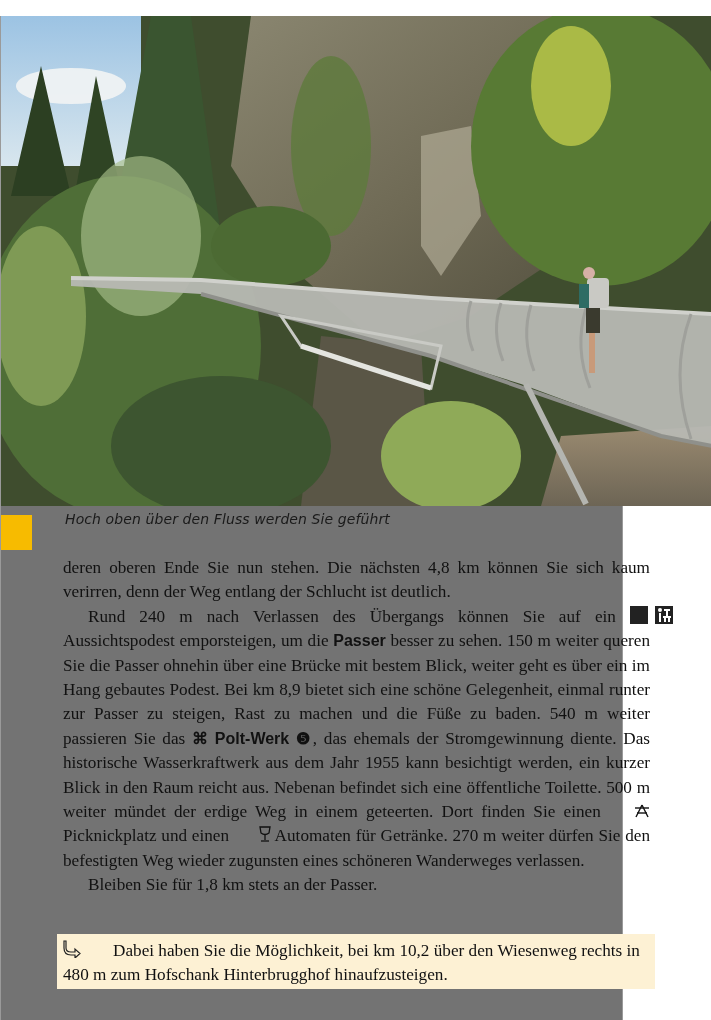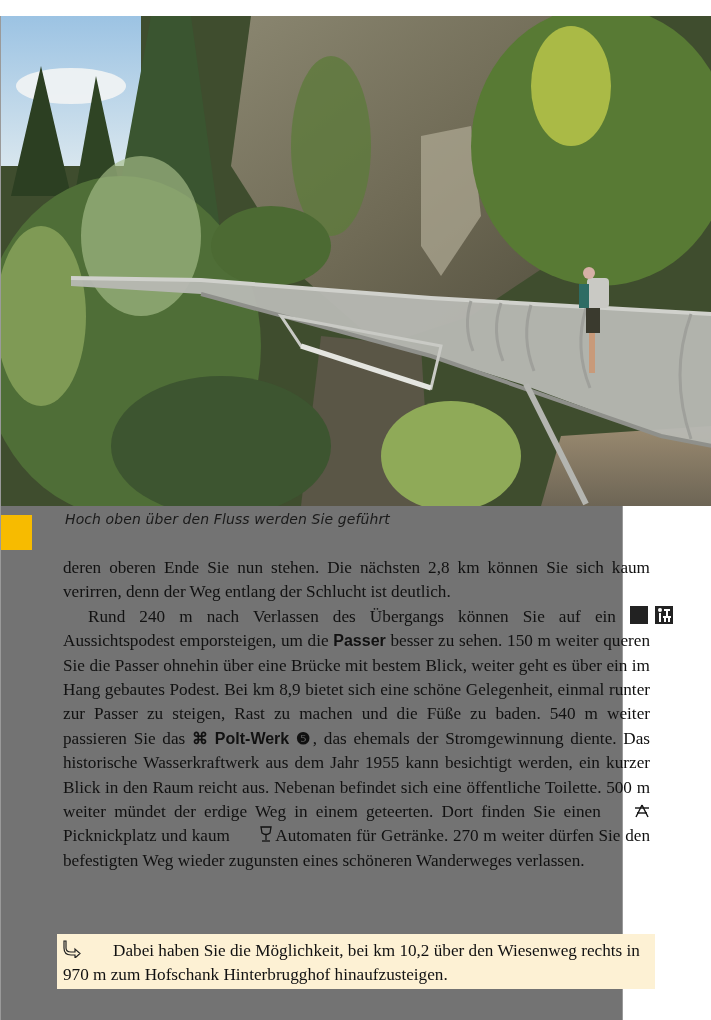--- a/index.html
+++ b/index.html
@@ -85,41 +85,42 @@
       <rect x="585" y="292" width="14" height="25" fill="#3a3a2e"></rect>
       <rect x="588" y="317" width="6" height="40" fill="#c89a7a"></rect>
     </svg>
   </div>
 
   <div class="accent-marker" style="background:#f7bb00;"></div>
 
   <div class="caption">Hoch oben über den Fluss werden Sie geführt</div>
 
   <div class="body-text">
-    <p>deren oberen Ende Sie nun stehen. Die nächsten 2,8 km können Sie sich kaum verirren, denn der Weg entlang der Schlucht ist deutlich.</p>
+    <p>deren oberen Ende Sie nun stehen. Die nächsten 4,8 km können Sie sich kaum verirren, denn der Weg entlang der Schlucht ist deutlich.</p>
     <p class="indent"><span>Rund 240 m nach Verlassen des Übergangs können Sie auf ein </span><span class="info-icon"><svg width="18" height="18" viewBox="0 0 18 18">
             <rect width="18" height="18" fill="#222"></rect>
             <circle cx="5" cy="4" r="2" fill="#fff"></circle>
             <rect x="4" y="7" width="2" height="9" fill="#fff"></rect>
             <rect x="9" y="3" width="6" height="2" fill="#fff"></rect>
             <rect x="11" y="5" width="2" height="5" fill="#fff"></rect>
             <rect x="8" y="10" width="8" height="2" fill="#fff"></rect>
             <rect x="9" y="12" width="2" height="4" fill="#fff"></rect>
             <rect x="13" y="12" width="2" height="4" fill="#fff"></rect>
           </svg></span><span> Aussichtspodest emporsteigen, um die </span><span class="bold">Passer</span><span> besser zu sehen. 150 m weiter queren Sie die Passer ohnehin über eine Brücke mit bestem Blick, weiter geht es über ein im Hang gebautes Podest. Bei km 8,9 bietet sich eine schöne Gelegenheit, einmal runter zur Passer zu steigen, Rast zu machen und die Füße zu baden. 540 m weiter passieren Sie das </span><span class="bold">⌘ Polt-Werk ❺</span><span>, das ehemals der Stromgewinnung diente. Das historische Wasserkraftwerk aus dem Jahr 1955 kann besichtigt werden, ein kurzer Blick in den Raum reicht aus. Nebenan befindet sich eine öffentliche Toilette. 500 m weiter mündet der erdige Weg in einem geteerten. Dort finden Sie einen </span><span class="icon-glyph"><svg width="16" height="14" viewBox="0 0 16 14" style="vertical-align:-1px">
             <line x1="1" y1="4" x2="15" y2="4" stroke="#111" stroke-width="1.4"></line>
             <line x1="8" y1="1" x2="2" y2="13" stroke="#111" stroke-width="1.4"></line>
             <line x1="8" y1="1" x2="14" y2="13" stroke="#111" stroke-width="1.4"></line>
             <line x1="3" y1="9" x2="13" y2="9" stroke="#111" stroke-width="1.4"></line>
-          </svg></span><span> Picknickplatz und kaum </span><span class="icon-glyph"><svg width="12" height="16" viewBox="0 0 12 16" style="vertical-align:-1px">
+          </svg></span><span> Picknickplatz und einen </span><span class="icon-glyph"><svg width="12" height="16" viewBox="0 0 12 16" style="vertical-align:-1px">
             <path d="M1,1 L11,1 L10,7 Q6,10 2,7 Z" fill="none" stroke="#111" stroke-width="1.3"></path>
             <line x1="6" y1="9" x2="6" y2="14" stroke="#111" stroke-width="1.3"></line>
             <line x1="2" y1="15" x2="10" y2="15" stroke="#111" stroke-width="1.3"></line>
           </svg></span><span> Automaten für Getränke. 270 m weiter dürfen Sie den befestigten Weg wieder zugunsten eines schöneren Wanderweges verlassen.</span></p>
+    <p class="indent">Bleiben Sie für 1,8 km stets an der Passer.</p>
   </div>
 
   <div class="tipbox" style="background:#fdf1d4;">
     <span class="tip-icon"><svg width="18" height="18" viewBox="0 0 18 18" style="vertical-align:-2px">
           <path d="M3,1 L3,8 Q3,12 8,12 L12,12 L12,9 L17,13.5 L12,18 L12,15 L8,15 Q1,15 1,8 L1,1 Z" fill="none" stroke="#222" stroke-width="1.2"></path>
-        </svg></span><span>Dabei haben Sie die Möglichkeit, bei km 10,2 über den Wiesenweg rechts in 970 m zum Hofschank Hinterbrugghof hinaufzusteigen.</span>
+        </svg></span><span>Dabei haben Sie die Möglichkeit, bei km 10,2 über den Wiesenweg rechts in 480 m zum Hofschank Hinterbrugghof hinaufzusteigen.</span>
   </div>
 
 </div>
 
 </body></html>

